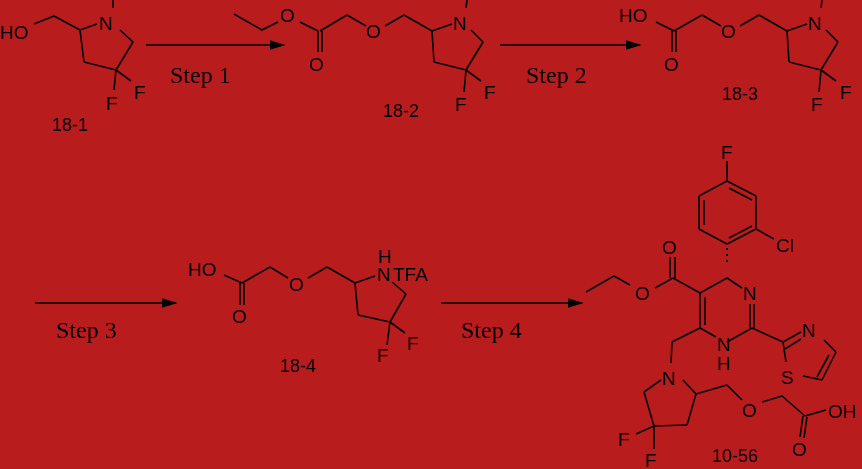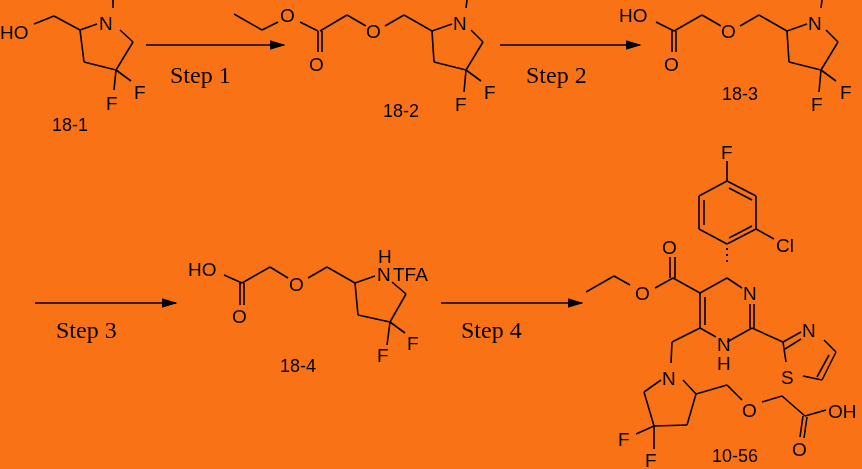--- a/index.html
+++ b/index.html
@@ -1,16 +1,16 @@
 <!DOCTYPE html>
 <html><head>
 <meta charset="utf-8">
 <style>
   html, body { margin:0; padding:0; background:#ffffff; }
-  #canvas { position:relative; width:862px; height:469px; background:#f97316; overflow:hidden; }
+  #canvas { position:relative; width:862px; height:469px; background:#b91c1c; overflow:hidden; }
   svg { position:absolute; left:0; top:0; }
   .atom { font-family:"Liberation Sans", sans-serif; font-size:19px; fill:#000; }
   .lbl { font-family:"Liberation Sans", sans-serif; font-size:18px; fill:#000; }
   .step { font-family:"Liberation Serif", serif; font-size:24px; fill:#000; }
   line, polyline, path { stroke:#000; stroke-width:1.6; fill:none; }
 </style>
 </head>
 <body>
 
 <div id="canvas">

